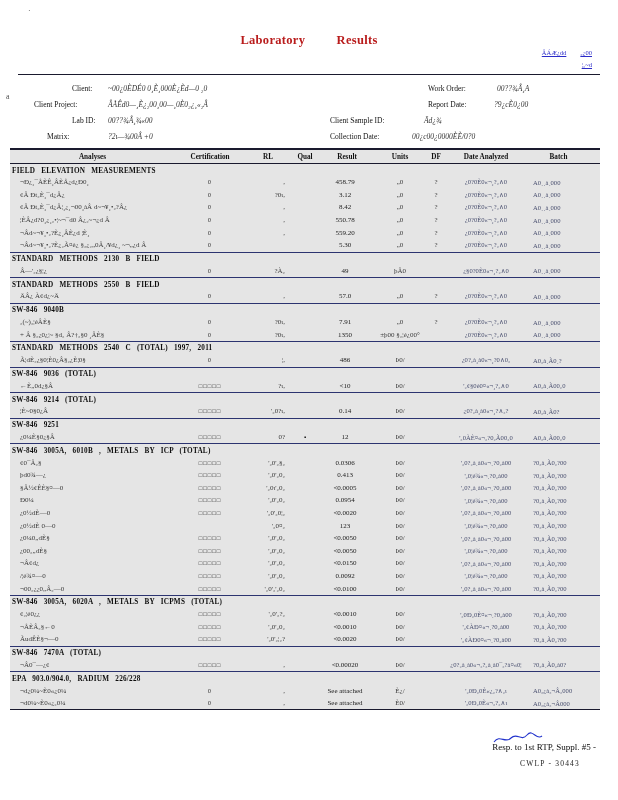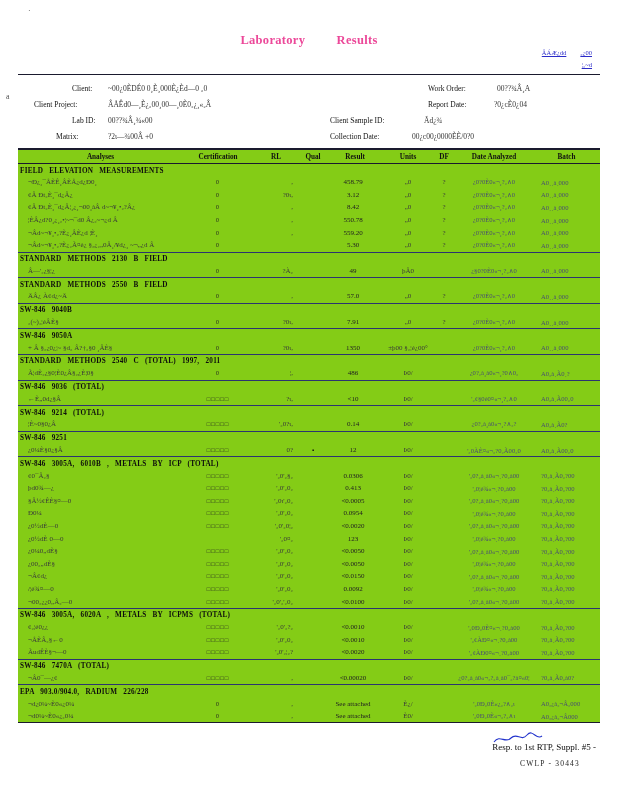--- a/index.html
+++ b/index.html
@@ -4,33 +4,33 @@
 <style>
   * { margin:0; padding:0; box-sizing:border-box; }
   html,body { width:618px; height:800px; background:#ffffff; }
   body { font-family:"Liberation Serif", serif; position:relative; overflow:hidden; color:#111; }
   .page { position:absolute; inset:0; background:#fff; }
 
   .artifact-dot { position:absolute; left:28px; top:6px; font-size:8px; color:#444; }
   .artifact-edge { position:absolute; left:6px; top:92px; font-size:8px; color:#555; }
 
   .title { position:absolute; top:33px; left:0; right:0; text-align:center;
-           color:#ec4899; font-weight:bold; font-size:12.5px; word-spacing:28px; letter-spacing:.3px; }
+           color:#b91c1c; font-weight:bold; font-size:12.5px; word-spacing:28px; letter-spacing:.3px; }
 
   .toplinks { position:absolute; top:47px; right:26px; text-align:right; color:#2a2ac8; font-size:6.5px; line-height:1.9; }
   .toplinks .lnk { text-decoration:underline; display:inline-block; margin-left:14px; color:#2a2ac8; }
 
   .hr-top { position:absolute; top:74px; left:18px; right:18px; border-top:1.6px solid #1a1a2e; }
 
   .info { position:absolute; top:78px; left:0; right:0; height:70px; font-size:7.5px; }
   .info span { position:absolute; white-space:nowrap; }
-  .info .val { color:#333; }
-
-  .table { position:absolute; top:148px; left:18px; right:18px;
-           border-top:2px solid #1a1a2e; border-bottom:1.6px solid #1a1a2e; background:#84cc16; }
+  .info .val { color:#333;font-style:italic; }
+
+  .table { position:absolute; top:148px; left:10px; right:18px;
+           border-top:2px solid #1a1a2e; border-bottom:1.6px solid #1a1a2e; background:#e5e5e5; }
   .colhead { display:grid; grid-template-columns:165px 70px 46px 28px 56px 50px 22px 78px 67px;
              font-weight:bold; font-size:7.2px; border-bottom:1.4px solid #1a1a2e; padding:3px 0 2px 0; }
   .colhead .hcell { text-align:center; white-space:nowrap; overflow:hidden; }
 
   .section-header { border-top:1.3px solid #2c3470; font-weight:bold; font-size:7.2px;
                     padding:2.5px 0 1.5px 2px; color:#0d0d0d; letter-spacing:.25px; word-spacing:4px; }
   .colhead + .section-header { border-top:0; }
 
   .row { display:grid; grid-template-columns:165px 70px 46px 28px 56px 50px 22px 78px 67px;
          font-size:7px; color:#3a3a3a; height:12.6px; align-items:center; }
@@ -73,28 +73,28 @@
 
   <div class="info">
     <span style="left:72px;top:6px">Client:</span>
     <span style="left:108px;top:6px" class="val">~00¿0ÈDÉ0 0¸È¸000È¿Èd—0  ₂0</span>
     <span style="left:428px;top:6px">Work Order:</span>
     <span style="left:497px;top:6px" class="val">00??¾Â¸A</span>
 
     <span style="left:34px;top:22px">Client Project:</span>
     <span style="left:108px;top:22px" class="val">ÂÅÊd0—¸È¿₂00¸00—¸0È0₂¿¸«₂Â</span>
     <span style="left:428px;top:22px">Report Date:</span>
-    <span style="left:494px;top:22px" class="val">?0¿cÈ0¿04</span>
+    <span style="left:494px;top:22px" class="val">?9¿cÈ0¿00</span>
 
     <span style="left:72px;top:38px">Lab ID:</span>
     <span style="left:108px;top:38px" class="val">00??¾Â¸¾«00</span>
     <span style="left:330px;top:38px">Client Sample ID:</span>
     <span style="left:424px;top:38px" class="val">Ãd¿¾</span>
 
-    <span style="left:56px;top:54px">Matrix:</span>
+    <span style="left:47px;top:54px">Matrix:</span>
     <span style="left:108px;top:54px" class="val">?2ι—¾00Â  +0</span>
     <span style="left:330px;top:54px">Collection Date:</span>
     <span style="left:412px;top:54px" class="val">00¿c00¿0000ÈÈ/0?0</span>
   </div>
 
   <div class="table">
     <div class="colhead">
       <span class="hcell">Analyses</span>
       <span class="hcell">Certification</span>
       <span class="hcell">RL</span>
@@ -202,21 +202,20 @@
         <span class="cell c-a">₂(~)₂¦éÂÈ§</span>
         <span class="cell c-c">0</span>
         <span class="cell c-rl">?0ι,</span>
         <span class="cell c-q"></span>
         <span class="cell c-r">7.91</span>
         <span class="cell c-u">„0</span>
         <span class="cell c-df">?</span>
         <span class="cell c-d">¿0?0È0«¬¸?₂∧0</span>
         <span class="cell c-b">A0¸¸à¸000</span>
       </div>
-      <div class="section-header">SW-846 9050A</div>
       <div class="row">
         <span class="cell c-a">+ Â §₂¿0¿¦~ §d₂ Â?†₂§0  ¸ÂÈ§</span>
         <span class="cell c-c">0</span>
         <span class="cell c-rl">?0ι,</span>
         <span class="cell c-q"></span>
         <span class="cell c-r">1350</span>
         <span class="cell c-u">±þ00 §₂¦é¿00°</span>
         <span class="cell c-df"></span>
         <span class="cell c-d">¿0?0È0«¬¸?₂∧0</span>
         <span class="cell c-b">A0¸¸à¸000</span>

